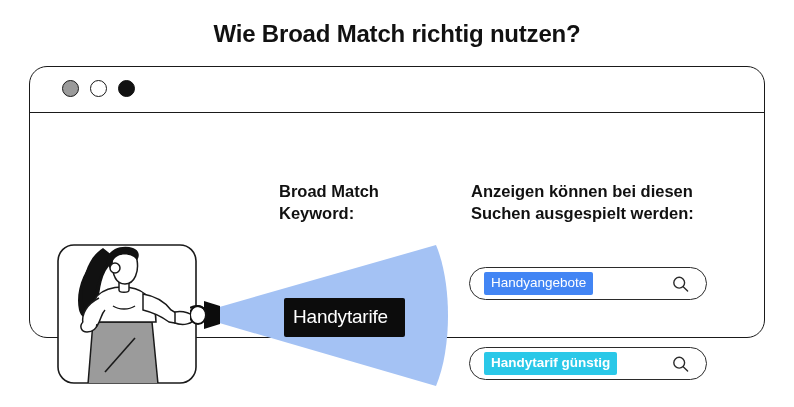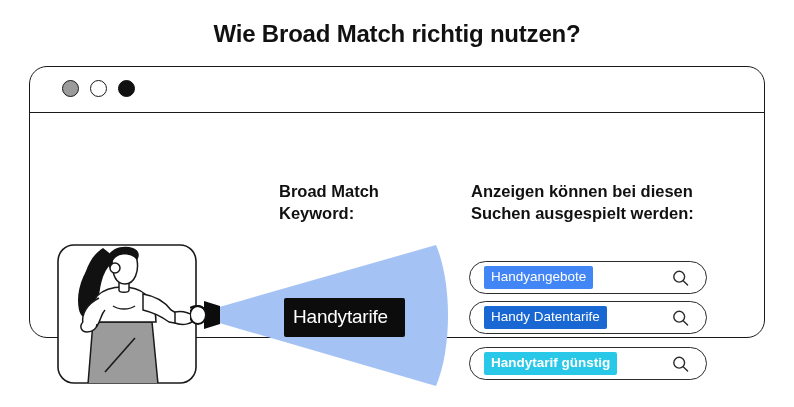--- a/index.html
+++ b/index.html
@@ -128,21 +128,21 @@
     left: 439px;
     width: 238px;
     height: 33px;
     border: 1.4px solid #2b2b2b;
     border-radius: 17px;
     background: #ffffff;
     box-sizing: border-box;
     display: flex;
     align-items: center;
   }
-  .pill-1 { top: 148px; }
+  .pill-1 { top: 154px; }
   .pill-2 { top: 188px; }
   .pill-3 { top: 234px; font-weight: bold; }
 
   .pill-text {
     margin-left: 14px;
     color: #ffffff;
     font-size: 13.5px;
     padding: 3px 7px 4px 7px;
     border-radius: 2px;
     line-height: 1.15;
@@ -237,29 +237,20 @@
     <div class="pill pill-1">
       <span class="pill-text" style="background: rgb(66, 133, 244);">Handyangebote</span>
       <span class="search-icon">
         <svg width="17" height="17" viewBox="0 0 17 17" xmlns="http://www.w3.org/2000/svg">
           <circle cx="7.2" cy="7.2" r="5.4" fill="none" stroke="#2b2b2b" stroke-width="1.4"></circle>
           <line x1="11.2" y1="11.2" x2="15.6" y2="15.6" stroke="#2b2b2b" stroke-width="1.4" stroke-linecap="round"></line>
         </svg>
       </span>
     </div>
 
-    <div class="pill pill-2">
-      <span class="pill-text" style="background: rgb(25, 103, 210);">Handy Datentarife</span>
-      <span class="search-icon">
-        <svg width="17" height="17" viewBox="0 0 17 17" xmlns="http://www.w3.org/2000/svg">
-          <circle cx="7.2" cy="7.2" r="5.4" fill="none" stroke="#2b2b2b" stroke-width="1.4"></circle>
-          <line x1="11.2" y1="11.2" x2="15.6" y2="15.6" stroke="#2b2b2b" stroke-width="1.4" stroke-linecap="round"></line>
-        </svg>
-      </span>
-    </div>
 
     <div class="pill pill-3">
       <span class="pill-text" style="background: rgb(42, 200, 232);">Handytarif günstig</span>
       <span class="search-icon">
         <svg width="17" height="17" viewBox="0 0 17 17" xmlns="http://www.w3.org/2000/svg">
           <circle cx="7.2" cy="7.2" r="5.4" fill="none" stroke="#2b2b2b" stroke-width="1.4"></circle>
           <line x1="11.2" y1="11.2" x2="15.6" y2="15.6" stroke="#2b2b2b" stroke-width="1.4" stroke-linecap="round"></line>
         </svg>
       </span>
     </div>

